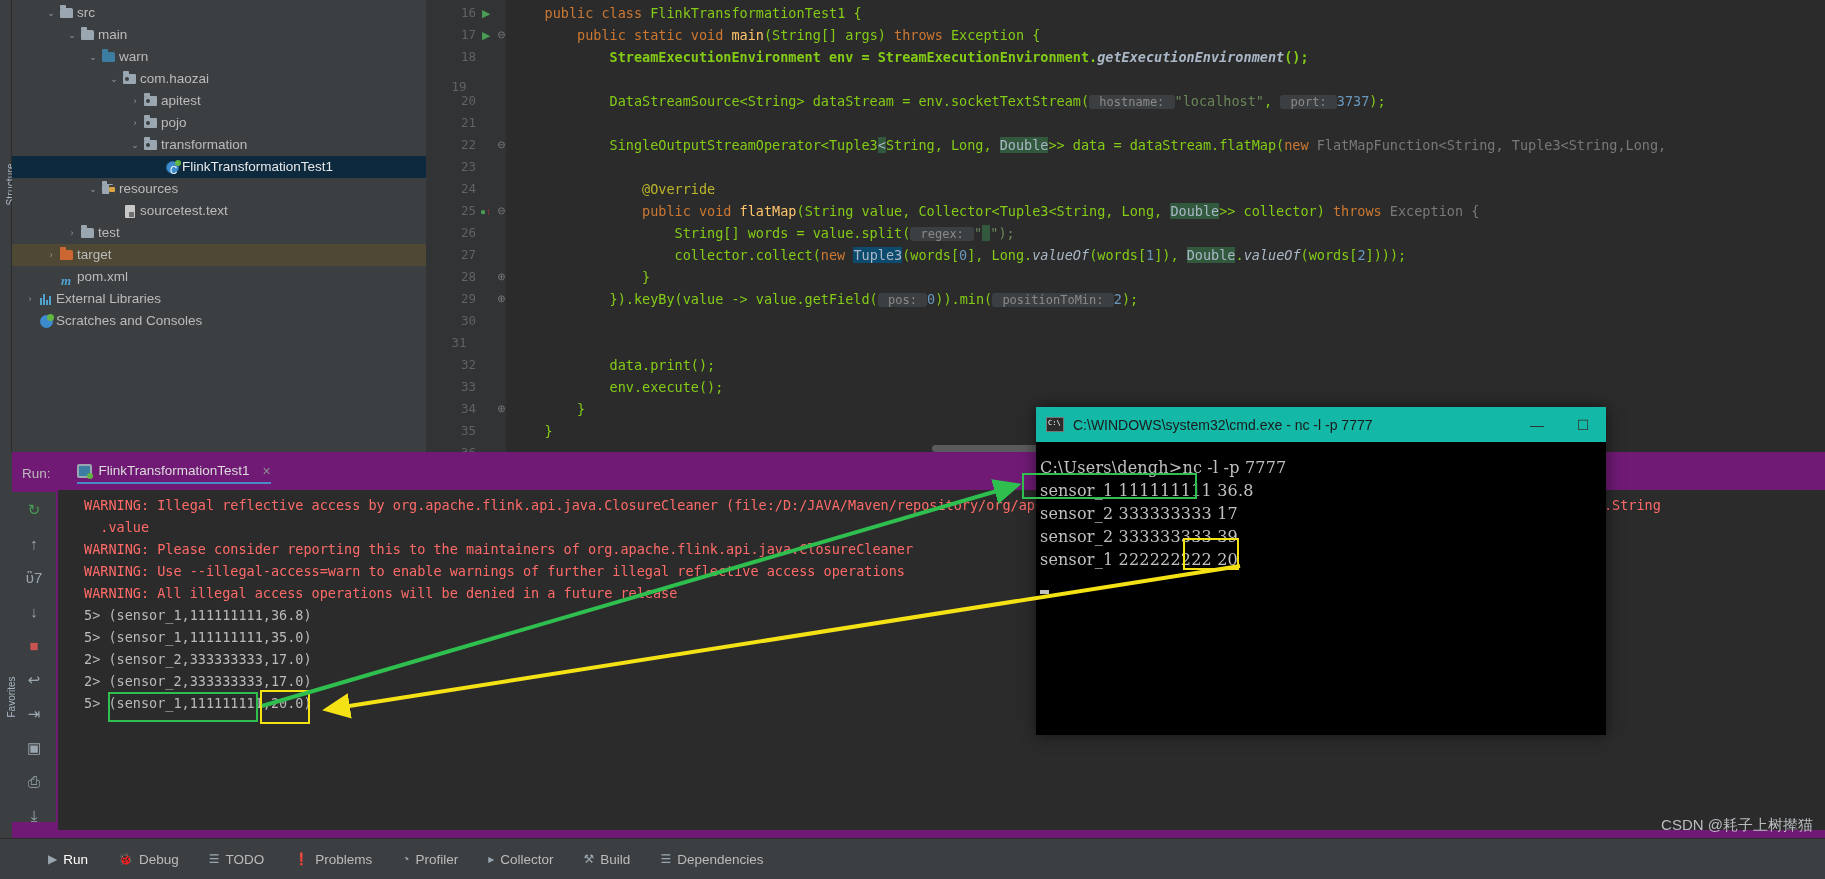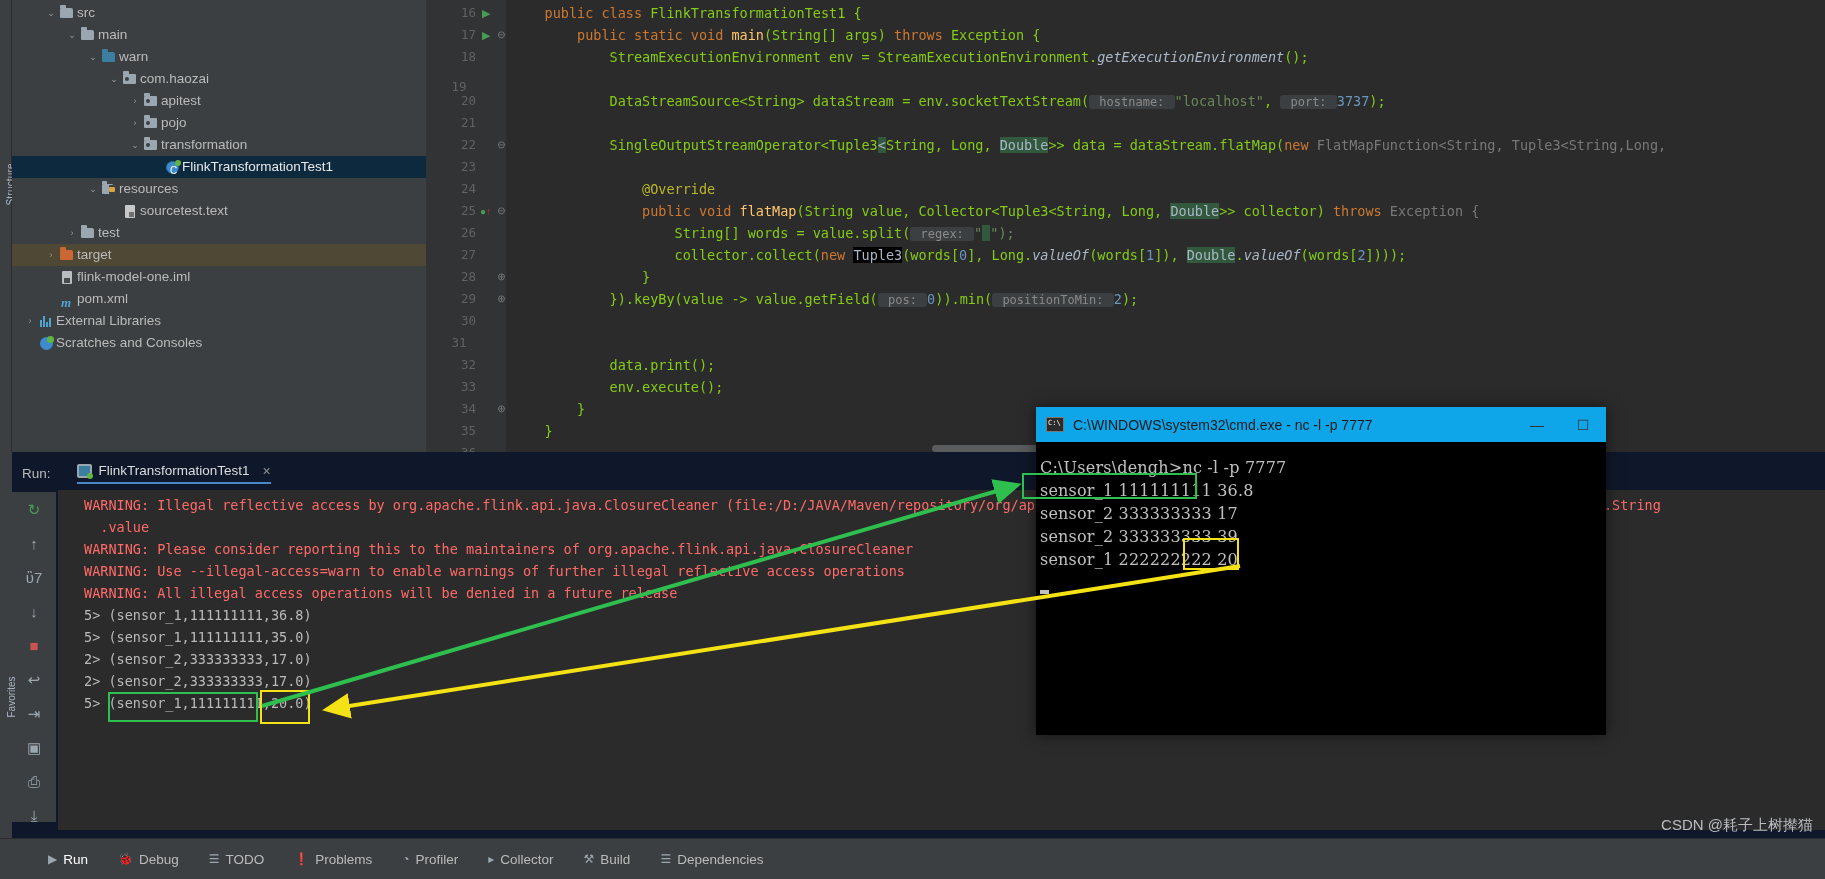--- a/index.html
+++ b/index.html
@@ -109,37 +109,37 @@
   .fold-ic { position:absolute; left:70px; width:11px; height:22px; line-height:22px;
              text-align:center; font-size:9px; color:#888; }
   .kw  { color:#cc7832; }
   .str { color:#6a8759; }
   .num { color:#6897bb; }
   .ann { color:#bbb529; }
   .mth { color:#ffc66d; }
   .itl { font-style:italic; }
   .hintp { color:#8a8a8a; background:#3c3f41; border-radius:3px; padding:0 3px; font-size:12px;}
   .hl-green { background:#32593d; }
-  .hl-olive { background:#000000; }
+  .hl-olive { background:#0c4a6e; }
   .idf { color:#84cc16; }
   .grayt { color:#787878; }
 
   .ed-scroll-h {
     position:absolute; left:506px; bottom:0px; width:600px; height:7px;
     background:#595b5d; border-radius:4px;
   }
   .tree-scroll-h {
     position:absolute; left:16px; bottom:0px; width:354px; height:7px;
     background:#6a6c6e; border-radius:4px;
   }
 
   
   .runpanel {
     position:absolute; left:0; top:452px; width:1825px; height:386px;
-    background:#0f172a;
+    background:#701a75;
   }
   .run-head { position:absolute; left:0; top:8px; height:26px; width:100%; display:flex; align-items:center; }
   .run-label { margin-left:22px; color:#bbbbbb; font-size:13.5px; }
   .run-tab {
     margin-left:26px; display:flex; align-items:center; gap:7px;
     color:#dcdcdc; font-size:13.5px; padding-bottom:3px; border-bottom:2px solid #4a88c7;
   }
   .run-tab .tico { position:relative; width:15px; height:14px; background:#3b7ea1;
        border:2px solid #9aa7b0; border-radius:2px; }
   .run-tab .tico:after { content:""; position:absolute; right:-3px; bottom:-3px; width:6px; height:6px;
@@ -181,21 +181,21 @@
     position:absolute; left:-24px; top:225px; width:70px; transform:rotate(-90deg);
     font-size:10px; color:#a9b7c6;
   }
 
   
   .cmdwin {
     position:absolute; left:1036px; top:407px; width:570px; height:328px;
     box-shadow:0 0 14px rgba(0,0,0,.55);
   }
   .cmd-title {
-    height:35px; background:#0ea5e9; display:flex; align-items:center;
+    height:35px; background:#14b8a6; display:flex; align-items:center;
     padding-left:10px; gap:9px;
   }
   .cmd-ico { width:18px; height:15px; background:#2b2b2b; border:1px solid #777; position:relative; flex:none;}
   .cmd-ico:after{content:"C:\\";position:absolute;left:1px;top:1px;font-size:7px;color:#fff;
      font-family:"DejaVu Sans Mono",monospace;}
   .cmd-ttext { font-size:14px; color:#1a1a1a; font-family:"Liberation Sans",sans-serif;}
   .cmd-btns { margin-left:auto; display:flex; align-items:center; }
   .cmd-btn { width:46px; height:35px; display:flex; align-items:center; justify-content:center;
     color:#333; font-size:14px; }
   .cmd-body {
@@ -315,28 +315,20 @@
         </span>
         <span class="lbl">test</span>
       </div>
       <div class="trow hl">
         <span style="width:27px;flex:none"></span>
         <span class="arrow">›</span>
         <span class="ico">
           <span class="fold orange"></span>
         </span>
         <span class="lbl">target</span>
-      </div>
-      <div class="trow">
-        <span style="width:27px;flex:none"></span>
-        <span class="arrow none"></span>
-        <span class="ico">
-          <span class="iml"></span>
-        </span>
-        <span class="lbl">flink-model-one.iml</span>
       </div>
       <div class="trow">
         <span style="width:27px;flex:none"></span>
         <span class="arrow none"></span>
         <span class="ico">
           <span class="mvn">m</span>
         </span>
         <span class="lbl">pom.xml</span>
       </div>
       <div class="trow">
@@ -392,21 +384,21 @@
         <div class="lnum" style="top: 354px; left: 16px;">32</div>
         <div class="lnum" style="top: 376px; left: 16px;">33</div>
         <div class="lnum" style="top: 398px; left: 16px;">34</div>
         <div class="fold-ic" style="top: 398px; color: rgb(122, 122, 122); font-size: 10px;">⊕</div>
         <div class="lnum" style="top: 420px; left: 16px;">35</div>
         <div class="lnum" style="top: 442px; left: 16px;">36</div>
       </div>
     <div class="codearea" id="codearea">
         <div class="cline" style="top: 2px; left: 6px;"><span class="idf">    </span><span class="kw">public </span><span class="kw">class </span><span class="idf">FlinkTransformationTest1 {</span></div>
         <div class="cline" style="top: 24px; left: 6px;"><span class="idf">        </span><span class="kw">public static void </span><span class="mth">main</span><span class="idf">(String[] args) </span><span class="kw">throws </span><span class="idf">Exception {</span></div>
-        <div class="cline" style="top: 46px; left: 6px;"><span class="idf">            StreamExecutionEnvironment env = StreamExecutionEnvironment.</span><span class="itl">getExecutionEnvironment</span><span class="idf">();</span></div>
+        <div class="cline" style="top: 46px; left: 6px; font-weight: bold;"><span class="idf">            StreamExecutionEnvironment env = StreamExecutionEnvironment.</span><span class="itl">getExecutionEnvironment</span><span class="idf">();</span></div>
         <div class="cline" style="top: 68px; left: 6px;"></div>
         <div class="cline" style="top: 90px; left: 6px;"><span class="idf">            DataStreamSource&lt;String&gt; dataStream = env.socketTextStream(</span><span class="hintp"> hostname: </span><span class="str">"localhost"</span><span class="idf">, </span><span class="hintp"> port: </span><span class="num">3737</span><span class="idf">);</span></div>
         <div class="cline" style="top: 112px; left: 6px;"></div>
         <div class="cline" style="top: 134px; left: 6px;"><span class="idf">            SingleOutputStreamOperator&lt;Tuple3</span><span class="hl-green">&lt;</span><span class="idf">String, Long, </span><span class="hl-green">Double</span><span class="idf">&gt;&gt; data = dataStream.flatMap(</span><span class="kw">new </span><span class="grayt">FlatMapFunction&lt;String, Tuple3&lt;String,Long,</span></div>
         <div class="cline" style="top: 156px; left: 6px;"></div>
         <div class="cline" style="top: 178px; left: 6px;"><span class="idf">                </span><span class="ann">@Override</span></div>
         <div class="cline" style="top: 200px; left: 6px;"><span class="idf">                </span><span class="kw">public void </span><span class="mth">flatMap</span><span class="idf">(String value, Collector&lt;Tuple3&lt;String, Long, </span><span class="hl-green">Double</span><span class="idf">&gt;&gt; collector) </span><span class="kw">throws </span><span class="grayt">Exception {</span></div>
         <div class="cline" style="top: 222px; left: 6px;"><span class="idf">                    String[] words = value.split(</span><span class="hintp"> regex: </span><span class="str">"</span><span class="hl-green"> </span><span class="str">");</span></div>
         <div class="cline" style="top: 244px; left: 6px;"><span class="idf">                    collector.collect(</span><span class="kw">new </span><span class="hl-olive">Tuple3</span><span class="idf">(words[</span><span class="num">0</span><span class="idf">], Long.</span><span class="itl">valueOf</span><span class="idf">(words[</span><span class="num">1</span><span class="idf">]), </span><span class="hl-green">Double</span><span class="idf">.</span><span class="itl">valueOf</span><span class="idf">(words[</span><span class="num">2</span><span class="idf">])));</span></div>
         <div class="cline" style="top: 266px; left: 6px;"><span class="idf">                }</span></div>

